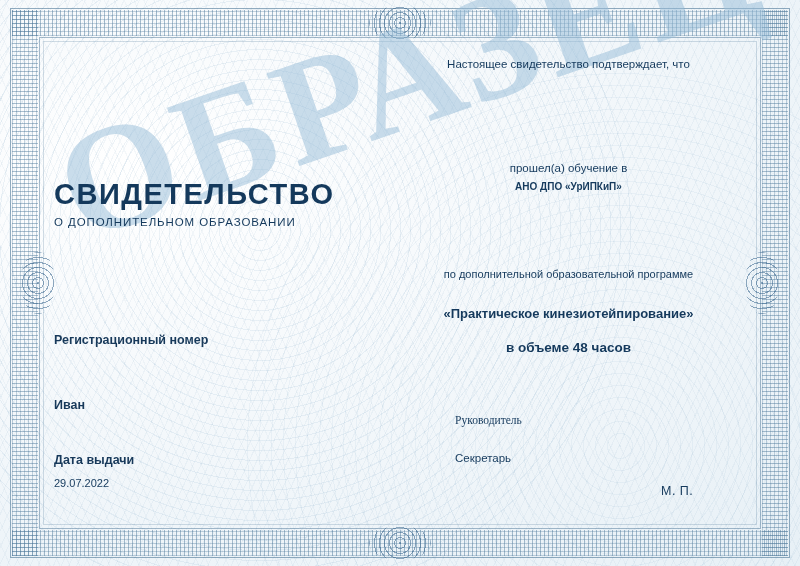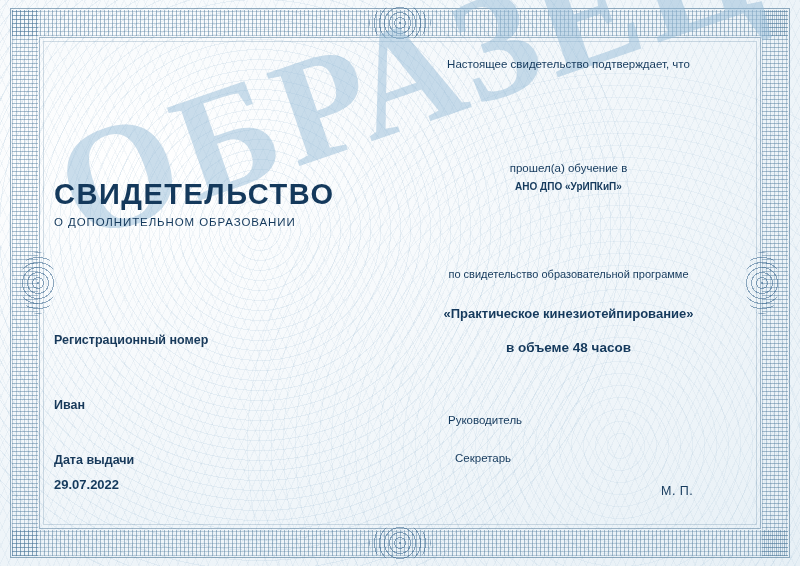--- a/index.html
+++ b/index.html
@@ -174,22 +174,22 @@
     top: 409px;
     font-size: 12.5px;
     font-weight: bold;
     color: #17395a;
   }
   .value-date {
     position: absolute;
     left: 0;
     right: 0;
     top: 433px;
-    font-size: 13px;
-    font-weight: bold;
+    font-size: 11px;
+    font-weight: normal;
     color: #14395c;
   }
 
   .right-col {
     position: absolute;
     left: 345px;
     right: 0;
     top: 0;
     height: 100%;
     color: #14395c;
@@ -201,21 +201,21 @@
     text-align: center;
   }
   .confirm    { top: 14px;  font-size: 11.5px; }
   .fio        { top: 54px;  font-size: 15px; font-weight: bold; }
   .trained    { top: 118px; font-size: 11.5px; }
   .org        { top: 137px; font-size: 10px; font-weight: bold; }
   .prog-label { top: 224px; font-size: 11px; }
   .prog-name  { top: 262px; font-size: 13px; font-weight: bold; }
   .volume     { top: 296px; font-size: 13.5px; font-weight: bold; }
 
-  .sig-head    { position: absolute; left: 59px; top: 370px; font-size: 11.5px; color: #14395c; }
+  .sig-head    { position: absolute; left: 66px; top: 370px; font-size: 11.5px; color: #14395c; font-family: Liberation Serif, serif; }
   .sig-sec     { position: absolute; left: 66px; top: 408px; font-size: 11.5px; color: #14395c; }
   .seal        { position: absolute; left: 272px; top: 440px; font-size: 12.5px; color: #14395c; letter-spacing: .5px; }
 </style>
 </head>
 <body>
 
 <div class="certificate">
 
   <div class="bg-waves"></div>
   <div class="bg-rings"></div>
@@ -245,21 +245,21 @@
       <div class="label-reg">Регистрационный номер</div>
       <div class="label-city">Иван</div>
       <div class="label-date">Дата выдачи</div>
       <div class="value-date">29.07.2022</div>
     </div>
 
     <div class="right-col">
       <div class="r-line confirm">Настоящее свидетельство подтверждает, что</div>
       <div class="r-line trained">прошел(а) обучение в</div>
       <div class="r-line org">АНО ДПО «УрИПКиП»</div>
-      <div class="r-line prog-label">по свидетельство образовательной программе</div>
+      <div class="r-line prog-label">по дополнительной образовательной программе</div>
       <div class="r-line prog-name">«Практическое кинезиотейпирование»</div>
       <div class="r-line volume">в объеме 48 часов</div>
 
       <div class="sig-head">Руководитель</div>
       <div class="sig-sec">Секретарь</div>
       <div class="seal">М. П.</div>
     </div>
 
   </div>
 </div>

